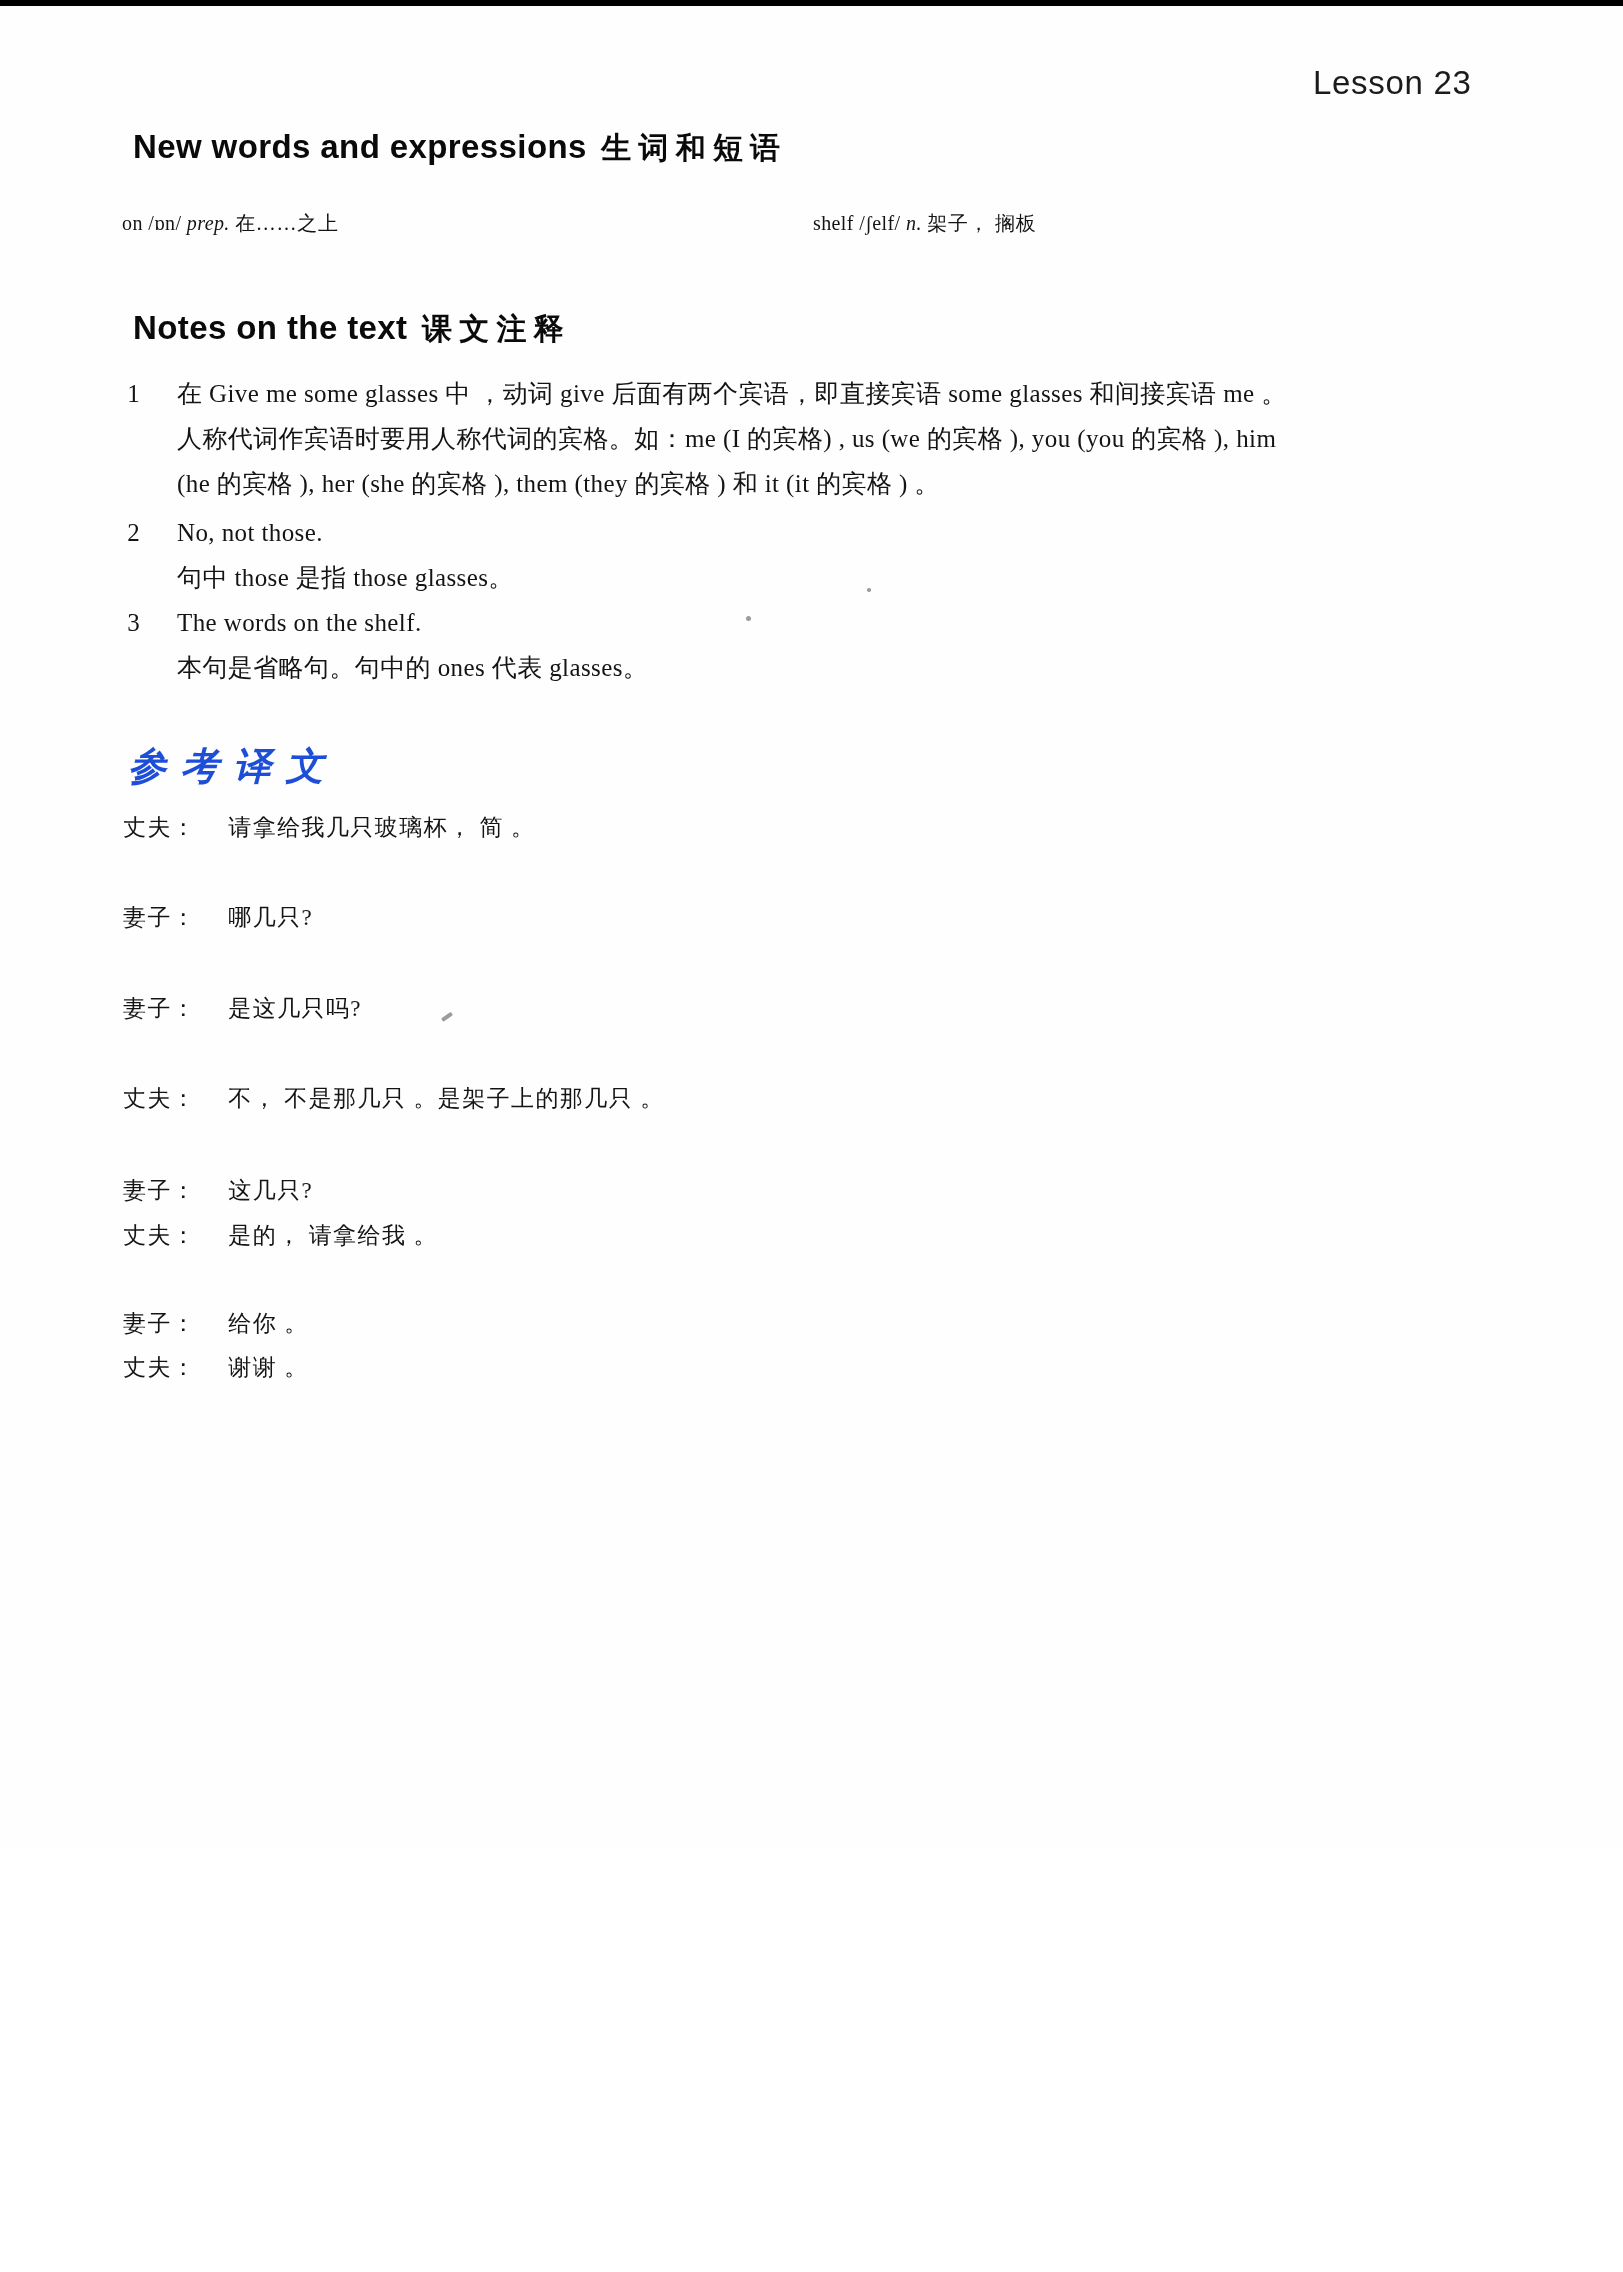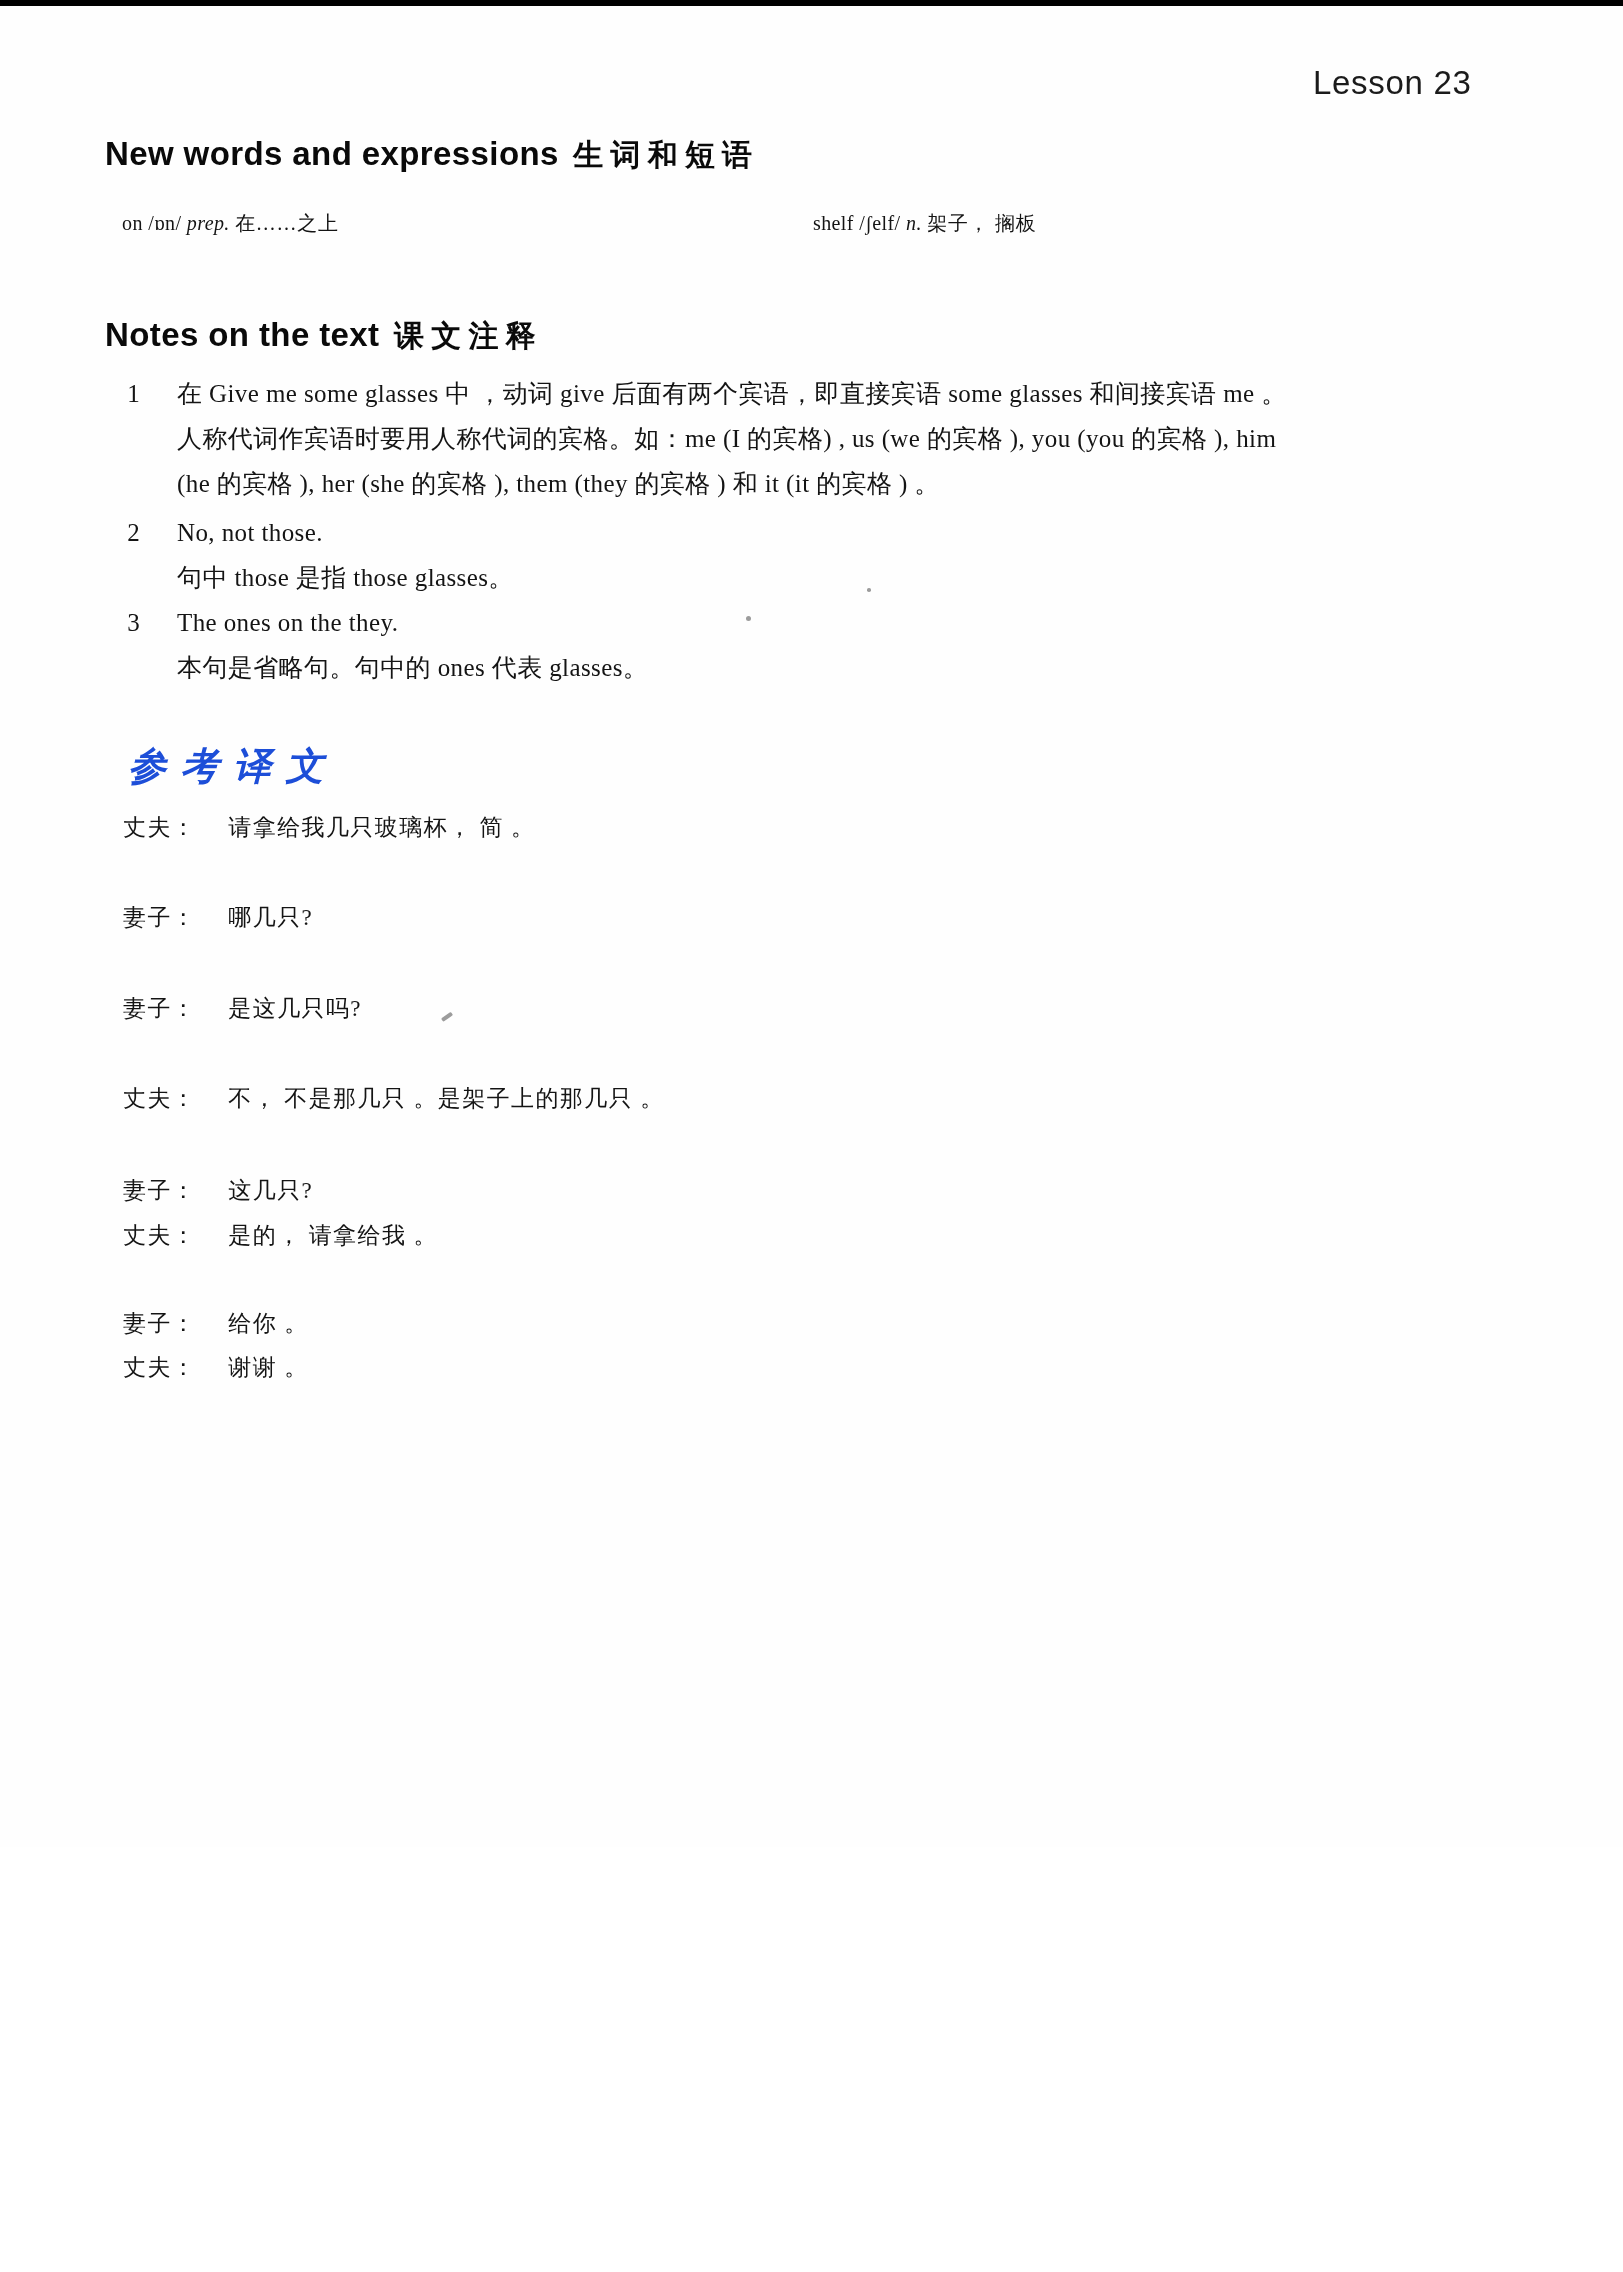--- a/index.html
+++ b/index.html
@@ -13,21 +13,21 @@
   }
   .top-bar {
     position:absolute; top:0; left:0;
     width:1623px; height:5.8px; background:#000;
   }
   .lesson-label {
     position:absolute; top:64px; left:1313px;
     font-family:"Liberation Sans","DejaVu Sans",sans-serif;
     font-weight:400; font-size:33px; letter-spacing:0.7px; color:#1b1b1b;
   }
-  .section-heading { position:absolute; left:105px; white-space:nowrap;margin-top:7px; }
+  .section-heading { position:absolute; left:133px; white-space:nowrap; }
   .heading-newwords { top:128px; }
   .heading-notes    { top:309px; }
   .h-en {
     font-family:"Liberation Sans","DejaVu Sans",sans-serif;
     font-weight:700; font-size:33px; letter-spacing:0.4px; color:#0a0a0a;
   }
   .h-zh {
     font-size:30px; font-weight:600; letter-spacing:7.2px;
     margin-left:11.6px; color:#0a0a0a;
   }
@@ -128,21 +128,21 @@
     <span class="note-num">2</span>
     <div class="note-lines">
       <div class="note-line">No, not those.</div>
       <div class="note-line">句中 those 是指 those glasses。</div>
     </div>
   </div>
 
   <div class="note-item n3">
     <span class="note-num">3</span>
     <div class="note-lines">
-      <div class="note-line">The ones on the they.</div>
+      <div class="note-line">The words on the shelf.</div>
       <div class="note-line">本句是省略句。句中的 ones 代表 glasses。</div>
     </div>
   </div>
 
   <div class="trans-heading">参考译文</div>
 
   <div class="dlg d0">
     <span class="dlg-speaker">丈夫：</span>
     <span class="dlg-text">请拿给我几只玻璃杯， 简 。</span>
   </div>

